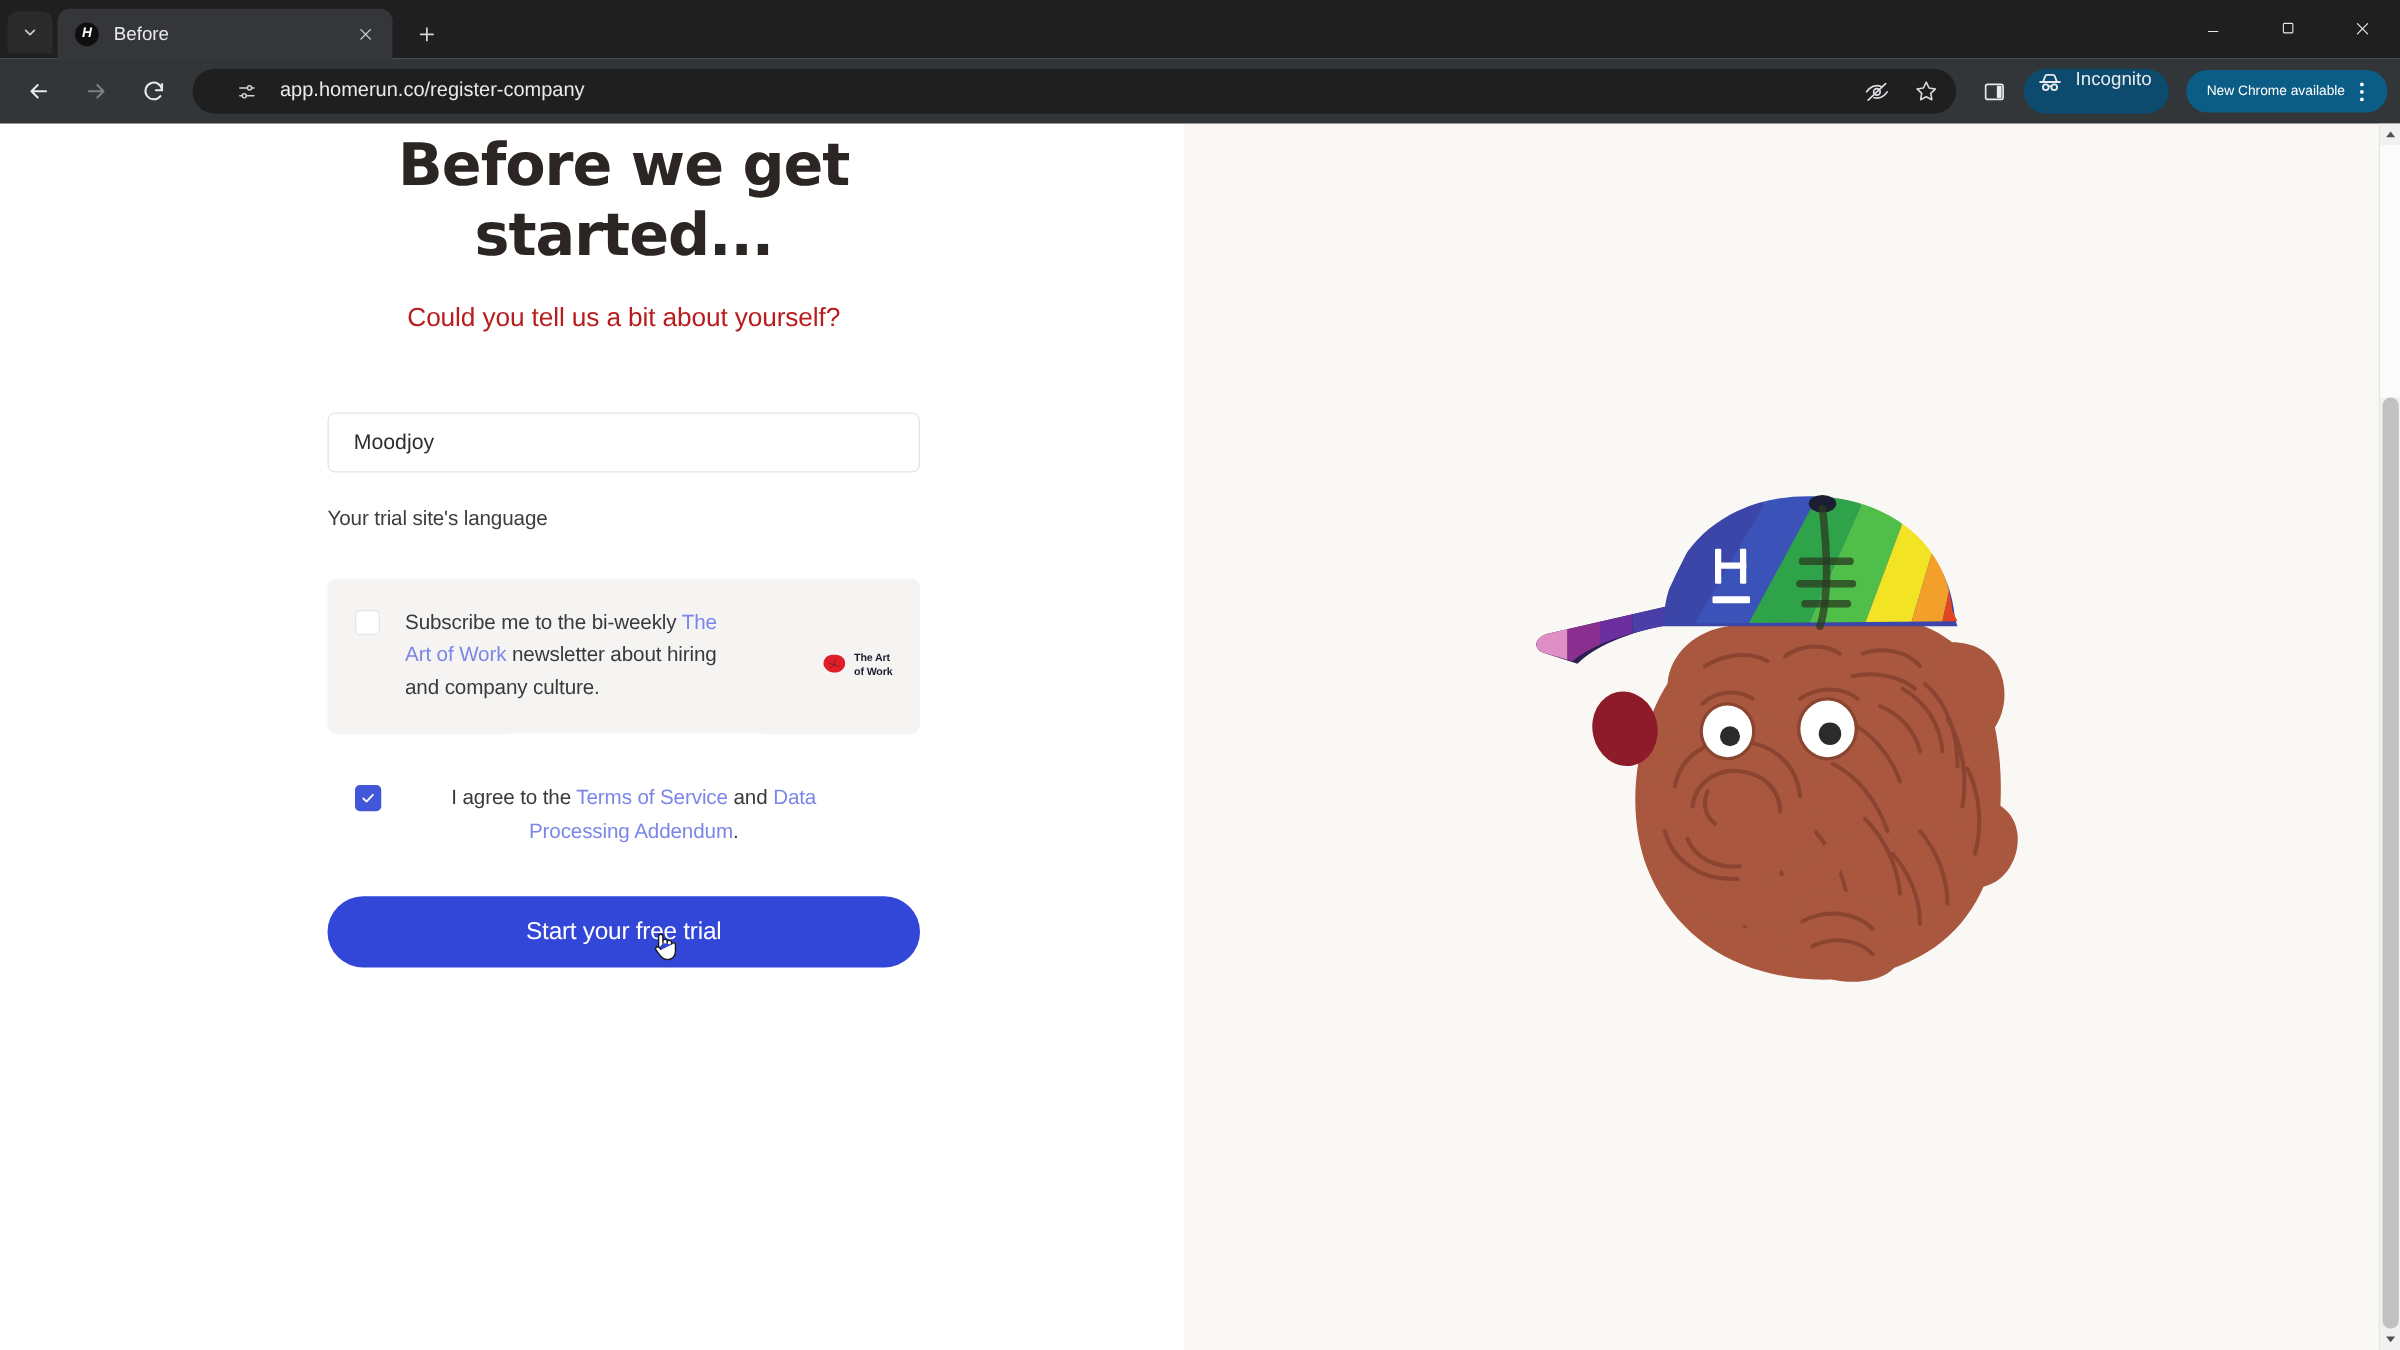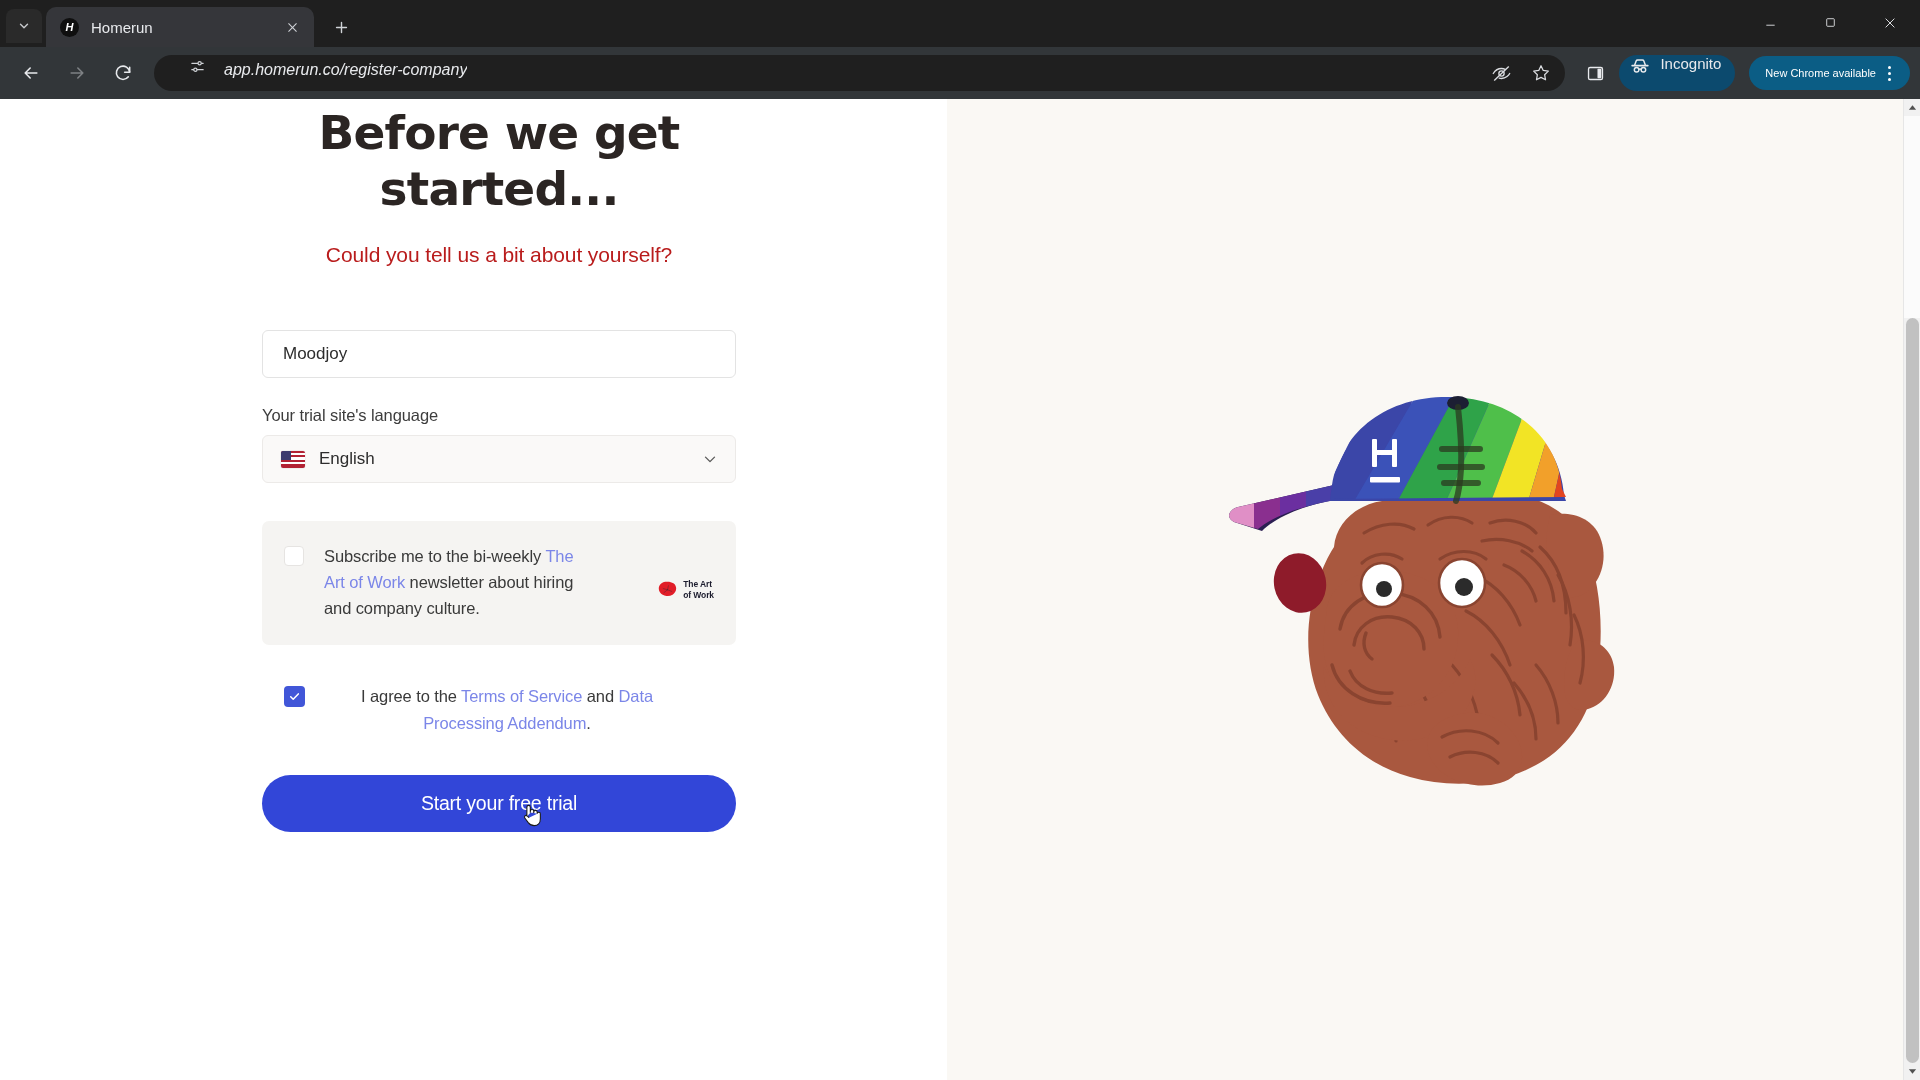--- a/index.html
+++ b/index.html
@@ -68,23 +68,22 @@
     display: flex; align-items: center; padding: 0 8px;
   }
   .nav-btn {
     width: 38px; height: 38px; border-radius: 50%;
     display: flex; align-items: center; justify-content: center;
     margin: 0 4px;
   }
   #omnibox {
     flex: 1 1 auto; height: 36px; background: #1f1f1f;
     border-radius: 18px; margin: 0 10px 0 8px;
-    display: flex; align-items: flex-end; padding: 12px 12px;
+    display: flex; align-items: center; padding: 12px 12px;
     position: relative;
-    font-style: italic;
   }
   #omnibox-icon {
     width: 26px; height: 26px; border-radius: 50%;
     display: flex; align-items: center; justify-content: center;
     margin-left: 18px; flex: 0 0 auto;
   }
   #omnibox-url {
     color: #e8eaed; font-size: 16px; margin-left: 14px;
     white-space: nowrap; overflow: hidden;
   }
@@ -270,21 +269,21 @@
     <div id="tab-search-btn">
       <svg width="14" height="14" viewBox="0 0 24 24">
         <path d="M6 9l6 6 6-6" fill="none" stroke="#c8cacd" stroke-width="2.4" stroke-linecap="round" stroke-linejoin="round"></path>
       </svg>
     </div>
 
     <div class="tab">
       <div class="tab-favicon">
         <span>H</span>
       </div>
-      <div class="tab-title">Homerun</div>
+      <div class="tab-title">Before</div>
       <div class="tab-close">
         <svg width="13" height="13" viewBox="0 0 24 24">
           <path d="M5 5l14 14M19 5L5 19" stroke="#cfd2d6" stroke-width="2" stroke-linecap="round"></path>
         </svg>
       </div>
     </div>
 
     <div id="new-tab-btn">
       <svg width="17" height="17" viewBox="0 0 24 24">
         <path d="M12 5v14M5 12h14" stroke="#d0d3d7" stroke-width="2" stroke-linecap="round"></path>
@@ -392,32 +391,20 @@
 
           <h1 id="headline">Before we get started...</h1>
           <div id="subhead">Could you tell us a bit about yourself?</div>
 
           <div id="company-group">
             <div class="text-input" aria-placeholder="Your company's name">Moodjoy</div>
           </div>
 
           <div id="lang-group">
             <div class="field-label">Your trial site's language</div>
-            <div class="select-input">
-              <div class="flag">
-                <div class="stripe" style="top:13.5%"></div>
-                <div class="stripe" style="top:40.5%"></div>
-                <div class="stripe" style="top:67.5%"></div>
-                <div class="canton"></div>
-              </div>
-              <span class="select-value">English</span>
-              <svg class="chev" viewBox="0 0 24 24">
-                <path d="M6 9.5l6 6 6-6" fill="none" stroke="#5a5a5a" stroke-width="1.8" stroke-linecap="round" stroke-linejoin="round"></path>
-              </svg>
-            </div>
           </div>
 
           <div id="newsletter-box">
             <div class="cb-empty"></div>
             <div id="newsletter-text">
               <span>Subscribe me to the bi-weekly </span><span class="link">The Art of Work</span><span> newsletter about hiring and company culture.</span>
             </div>
             <div id="aow-logo">
               <svg id="aow-splat" viewBox="0 0 40 38">
                 <path d="M20 1.5c5 0 9 1 12.5 3.5 4 2.8 6 7 5.8 11.6-.2 5.2-3 9.6-7.6 12.4-4 2.4-8.6 3.3-13 2.6C12 30.8 7 28 4 23.6 1.4 19.8.8 15 2.6 10.8 4.6 6 9.5 2.8 15 1.8c1.6-.2 3.3-.3 5-.3z" fill="#e11d28"></path>

